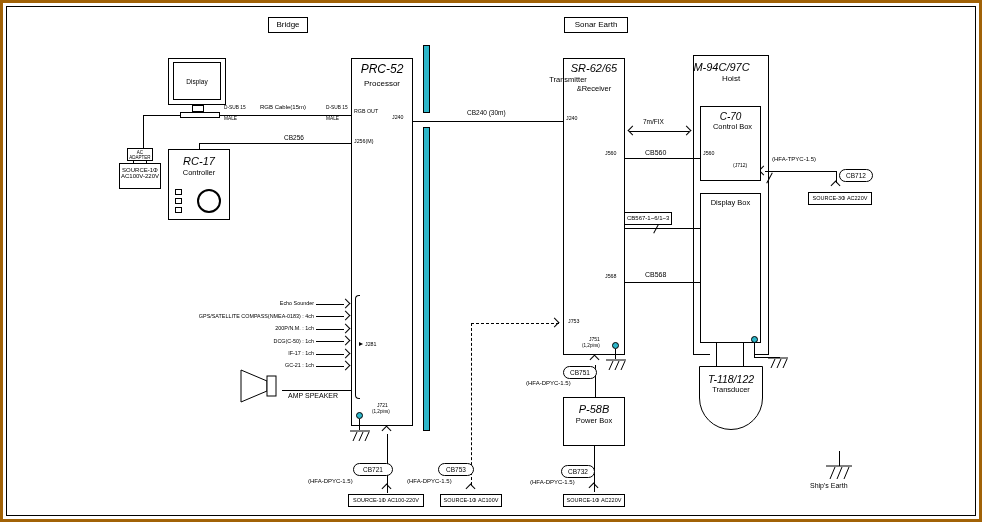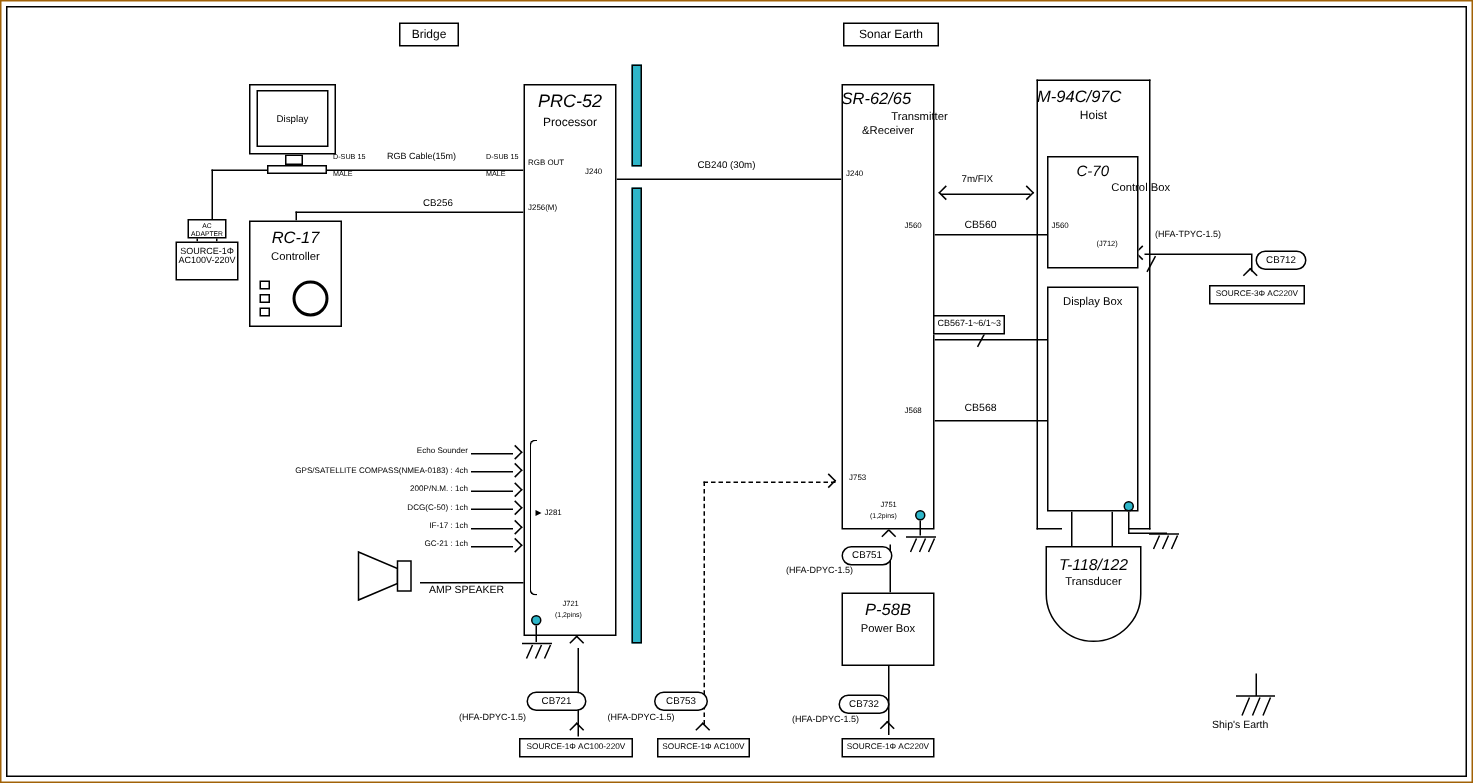--- a/index.html
+++ b/index.html
@@ -1,16 +1,16 @@
 <!DOCTYPE html>
 <html><head>
 <meta charset="utf-8">
 <style>
   html,body{margin:0;padding:0;background:#e8e8e8;font-family:"Liberation Sans",sans-serif;}
-  .page{position:relative;width:982px;height:522px;background:#fff;border:1px solid #a16207;box-sizing:border-box;overflow:hidden;color:#000;}
+  .page{position:relative;width:982px;height:522px;background:#fff;border:3px solid #a16207;box-sizing:border-box;overflow:hidden;color:#000;}
   .frame-inner{position:absolute;inset:3px;border:1px solid #000;pointer-events:none;}
   .box{position:absolute;border:1px solid #000;background:#fff;box-sizing:border-box;}
   .h{position:absolute;height:1px;background:#000;}
   .v{position:absolute;width:1px;background:#000;}
   .dh{position:absolute;height:0;border-top:1px dashed #000;}
   .dv{position:absolute;width:0;border-left:1px dashed #000;}
   .t{position:absolute;white-space:nowrap;line-height:1.15;}
   .c{text-align:center;}
   .r{text-align:right;}
   .ttl{font-style:italic;}
@@ -139,22 +139,22 @@
   <div class="chev chev-r" style="left:339px;top:359px"></div>
 
   <svg class="spk" style="position:absolute;left:236px;top:366px" width="42" height="34" viewBox="0 0 42 34">
     <polygon points="2,1 28,12 28,22 2,33"></polygon>
     <rect x="28" y="7" width="9" height="20"></rect>
   </svg>
   <div class="h" style="left:279px;top:387px;width:69px"></div>
   <div class="t" style="left:285px;top:389px;font-size:7px">AMP SPEAKER</div>
 
   <div class="box" style="left:560px;top:55px;width:62px;height:297px"></div>
-  <div class="t c ttl" style="left:560px;top:59px;width:44px;font-size:11px">SR-62/65</div>
-  <div class="t c" style="left:581px;top:73px;width:62px;font-size:7.5px">Transmitter</div>
+  <div class="t c ttl" style="left:560px;top:59px;width:62px;font-size:11px">SR-62/65</div>
+  <div class="t c" style="left:534px;top:73px;width:62px;font-size:7.5px">Transmitter</div>
   <div class="t c" style="left:560px;top:82px;width:62px;font-size:7.5px">&amp;Receiver</div>
   <div class="t" style="left:563px;top:112px;font-size:5.3px">J240</div>
   <div class="t" style="left:602px;top:147px;font-size:5.3px">J560</div>
   <div class="t" style="left:602px;top:270px;font-size:5.3px">J568</div>
   <div class="t" style="left:565px;top:315px;font-size:5.3px">J753</div>
   <div class="t" style="left:586px;top:334px;font-size:5px">J751</div>
   <div class="t" style="left:579px;top:340px;font-size:4.6px">(1,2pins)</div>
   <div class="dot" style="left:609px;top:339px"></div>
   <div class="v" style="left:612px;top:346px;height:10px"></div>
   <svg class="gnd" style="left:602px;top:356px" width="22" height="12" viewBox="0 0 22 12">
@@ -164,21 +164,21 @@
   <div class="h" style="left:690px;top:52px;width:76px"></div>
   <div class="v" style="left:690px;top:52px;height:300px"></div>
   <div class="v" style="left:765px;top:52px;height:300px"></div>
   <div class="h" style="left:690px;top:351px;width:17px"></div>
   <div class="h" style="left:751px;top:351px;width:15px"></div>
   <div class="t c ttl" style="left:690px;top:58px;width:57px;font-size:11px">M-94C/97C</div>
   <div class="t c" style="left:690px;top:71px;width:76px;font-size:8px">Hoist</div>
 
   <div class="box" style="left:697px;top:103px;width:61px;height:75px"></div>
   <div class="t c ttl" style="left:697px;top:108px;width:61px;font-size:10px">C-70</div>
-  <div class="t c" style="left:729px;top:120px;width:61px;font-size:7.5px">Control Box</div>
+  <div class="t c" style="left:699px;top:120px;width:61px;font-size:7.5px">Control Box</div>
   <div class="t" style="left:700px;top:147px;font-size:5.3px">J560</div>
   <div class="t" style="left:730px;top:160px;font-size:5px">(J712)</div>
 
   <div class="box" style="left:697px;top:190px;width:61px;height:150px"></div>
   <div class="t c" style="left:697px;top:196px;width:61px;font-size:7.5px">Display Box</div>
   <div class="dot" style="left:748px;top:333px"></div>
   <svg class="gnd" style="left:764px;top:354px" width="22" height="12" viewBox="0 0 22 12">
       <path d="M1 1 H21 M4 11 L8 2 M10 11 L14 2 M16 11 L20 2"></path>
     </svg>
 

